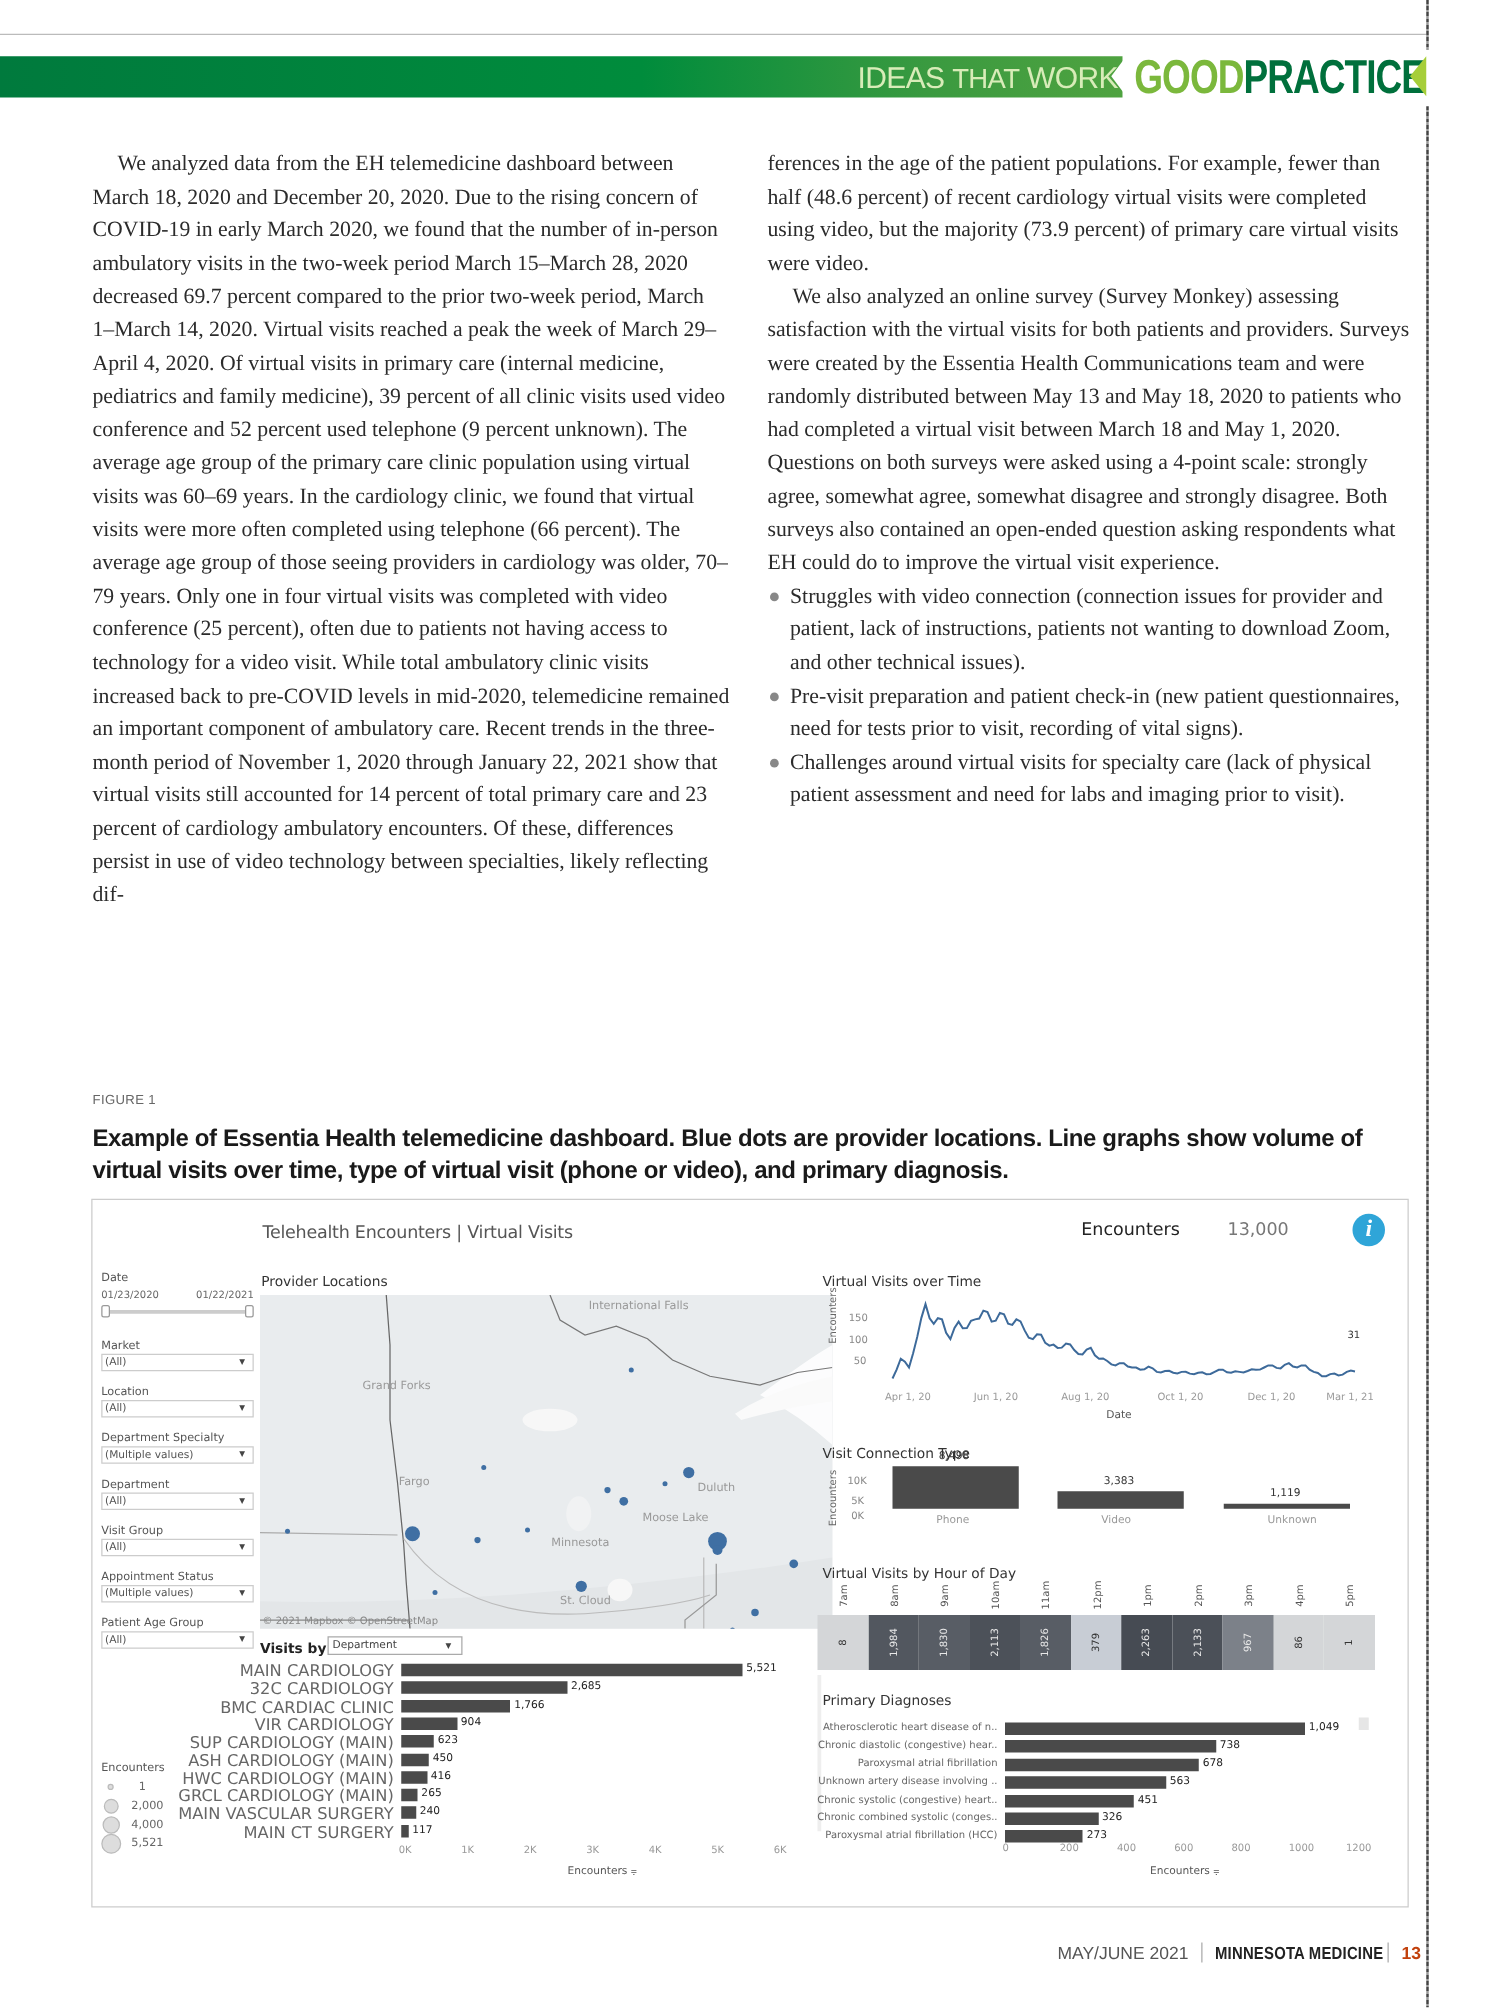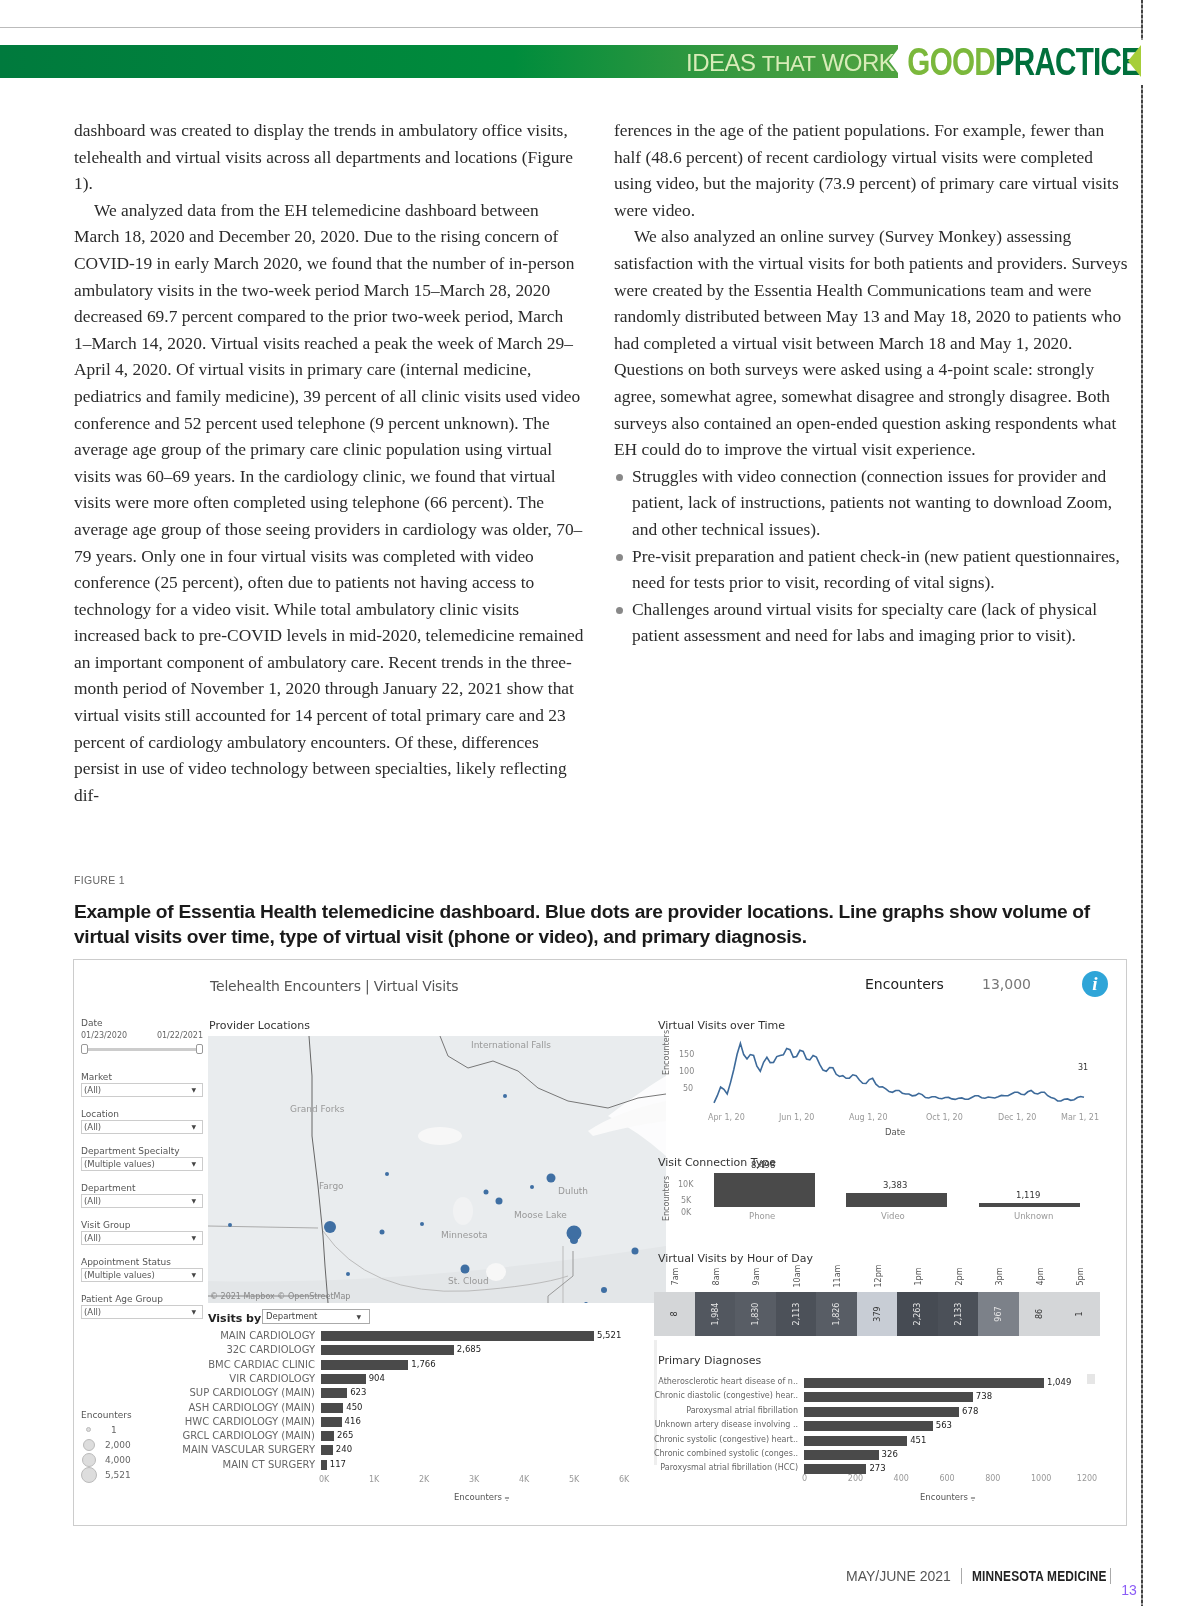--- a/index.html
+++ b/index.html
@@ -63,60 +63,59 @@
   .map-title { position: absolute; left: 135px; top: 59px; font-size: 11px; color: #333; }
   .map { position: absolute; left: 134px; top: 76px; width: 458px; height: 267px; background: #e9ecee; overflow: hidden; }
   .map svg { position: absolute; left: 0; top: 0; }
   .map-city { position: absolute; font-size: 9px; color: #999; }
   .map-credit { position: absolute; left: 2px; bottom: 2px; font-size: 8px; color: #888; }
   .pin { position: absolute; border-radius: 50%; background: #3f6fa3; transform: translate(-50%, -50%); }
 
   .vb-title { position: absolute; left: 134px; top: 352px; font-size: 11px; font-weight: bold; color: #222; }
   .vb-select { position: absolute; left: 188px; top: 349px; width: 108px; height: 15px; border: 1px solid #aaa; font-size: 8.5px; line-height: 13px; padding-left: 3px; color: #444; }
   .vb-select .arrow { position: absolute; right: 8px; top: 0; font-size: 6px; }
-  .hbar-label { position: absolute; text-align: right; font-size: 10px; color: #666; white-space: nowrap; }
+  .hbar-label { position: absolute; text-align: right; font-size: 13px; color: #666; white-space: nowrap; }
   .hbar { position: absolute; height: 10px; background: #4a4a4a; }
   .hbar-val { position: absolute; font-size: 8.5px; color: #222; }
   .axis-tick { position: absolute; font-size: 8px; color: #999; }
   .axis-title { position: absolute; font-size: 8.5px; color: #555; }
 
   .panel-title { position: absolute; font-size: 11px; color: #333; }
   .yt { position: absolute; font-size: 8px; color: #888; }
   .vert-label { position: absolute; font-size: 8px; color: #666; transform: rotate(-90deg); transform-origin: left top; white-space: nowrap; }
 
   .heat { position: absolute; left: 580px; top: 332px; display: flex; }
   .heat-cell { width: 31px; height: 44px; position: relative; }
   .heat-cell span { position: absolute; left: 50%; top: 50%; transform: translate(-50%, -50%) rotate(-90deg); font-size: 8px; white-space: nowrap; }
   .heat-hdr { position: absolute; font-size: 8px; color: #555; transform: rotate(-90deg); transform-origin: center; white-space: nowrap; }
 
   .footer { position: absolute; top: 1554px; left: 846px; font-family: "Liberation Sans", sans-serif; font-size: 14px; color: #555; display: flex; align-items: center; }
   .footer .sep { width: 1px; height: 16px; background: #aaa; margin: 0 10px; }
   .footer .mag { font-weight: bold; color: #222; letter-spacing: 0.2px; transform: scaleX(0.85); transform-origin: left; display: inline-block; margin-right: -30px; }
-  .footer .pg { font-weight: normal; color: #8b5cf6; margin-top: 28px; }
+  .footer .pg { font-weight: bold; color: #c2410c; }
 </style>
 </head>
 <body>
 
 <div class="top-rule"></div>
 <div class="right-rule"></div>
 
 <div class="banner"></div>
 <div class="banner-ideas">
   <span>IDEAS</span>
   <span class="small">THAT</span>
   <span>WORK</span>
 </div>
 <div class="banner-tail"></div>
 <div class="banner-tail2"></div>
 <div class="chev-left"></div>
 <div class="banner-good"><span class="g">GOOD</span><span class="p">PRACTICE</span></div>
 <div class="chev-right"></div>
 
 <div class="col left">
-  <p>dashboard was created to display the trends in ambulatory office visits, telehealth and virtual visits across all departments and locations (Figure 1).</p>
   <p class="indent">We analyzed data from the EH telemedicine dashboard between March 18, 2020 and December 20, 2020. Due to the rising concern of COVID-19 in early March 2020, we found that the number of in-person ambulatory visits in the two-week period March 15–March 28, 2020 decreased 69.7 percent compared to the prior two-week period, March 1–March 14, 2020. Virtual visits reached a peak the week of March 29–April 4, 2020. Of virtual visits in primary care (internal medicine, pediatrics and family medicine), 39 percent of all clinic visits used video conference and 52 percent used telephone (9 percent unknown). The average age group of the primary care clinic population using virtual visits was 60–69 years. In the cardiology clinic, we found that virtual visits were more often completed using telephone (66 percent). The average age group of those seeing providers in cardiology was older, 70–79 years. Only one in four virtual visits was completed with video conference (25 percent), often due to patients not having access to technology for a video visit. While total ambulatory clinic visits increased back to pre-COVID levels in mid-2020, telemedicine remained an important component of ambulatory care. Recent trends in the three-month period of November 1, 2020 through January 22, 2021 show that virtual visits still accounted for 14 percent of total primary care and 23 percent of cardiology ambulatory encounters. Of these, differences persist in use of video technology between specialties, likely reflecting dif-</p>
 </div>
 <div class="col right">
   <p>ferences in the age of the patient populations. For example, fewer than half (48.6 percent) of recent cardiology virtual visits were completed using video, but the majority (73.9 percent) of primary care virtual visits were video.</p>
   <p class="indent">We also analyzed an online survey (Survey Monkey) assessing satisfaction with the virtual visits for both patients and providers. Surveys were created by the Essentia Health Communications team and were randomly distributed between May 13 and May 18, 2020 to patients who had completed a virtual visit between March 18 and May 1, 2020. Questions on both surveys were asked using a 4-point scale: strongly agree, somewhat agree, somewhat disagree and strongly disagree. Both surveys also contained an open-ended question asking respondents what EH could do to improve the virtual visit experience.</p>
   <p class="bullet">Struggles with video connection (connection issues for provider and patient, lack of instructions, patients not wanting to download Zoom, and other technical issues).</p>
   <p class="bullet">Pre-visit preparation and patient check-in (new patient questionnaires, need for tests prior to visit, recording of vital signs).</p>
   <p class="bullet">Challenges around virtual visits for specialty care (lack of physical patient assessment and need for labs and imaging prior to visit).</p>
 </div>
 

